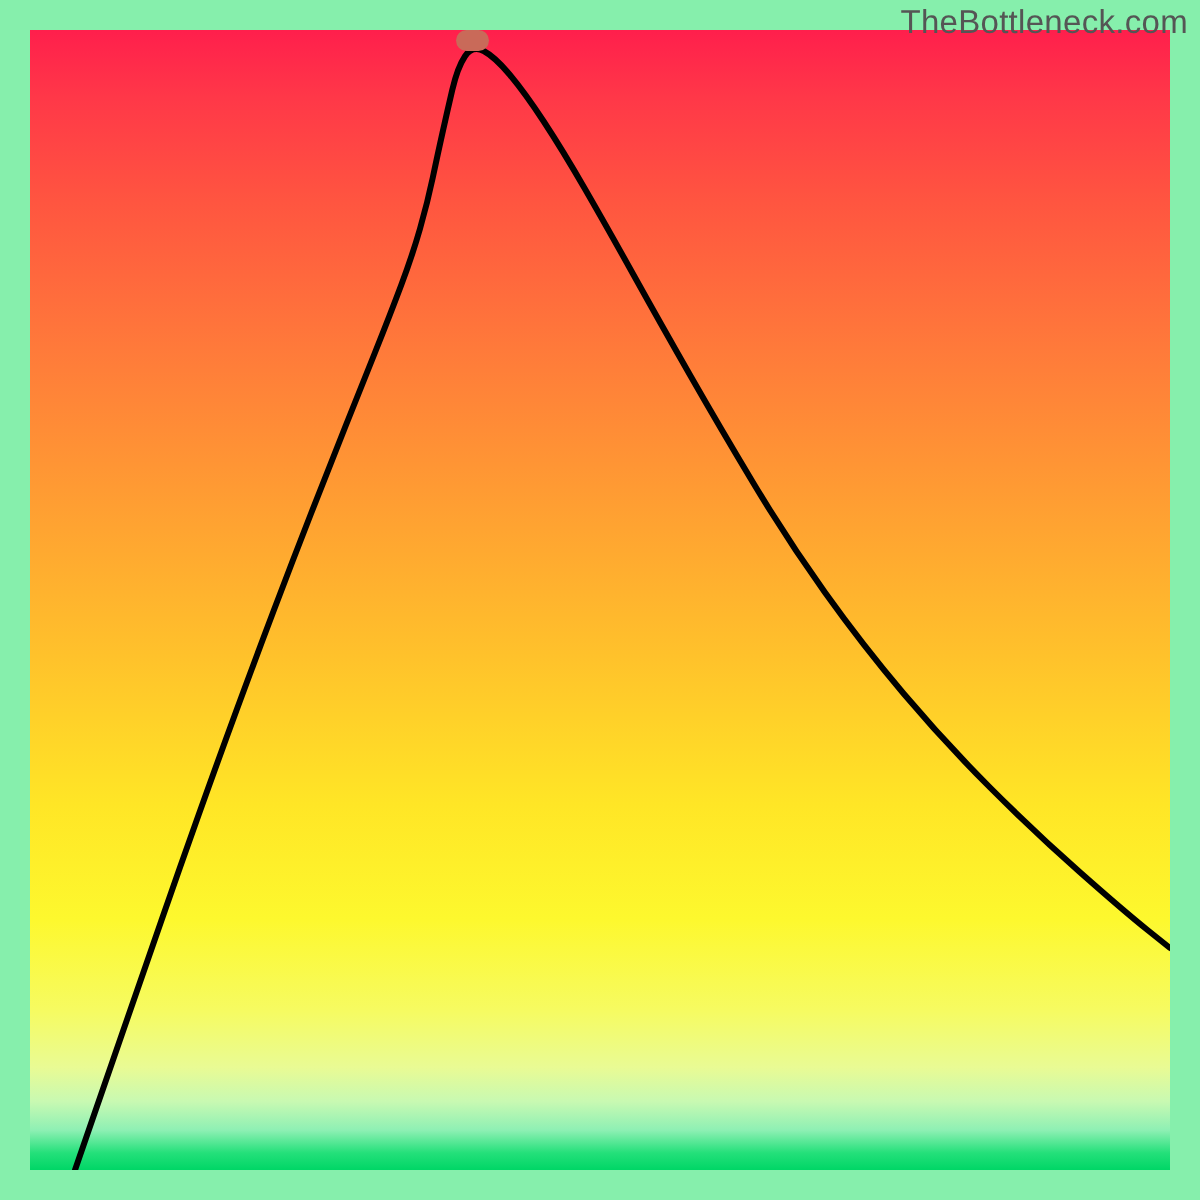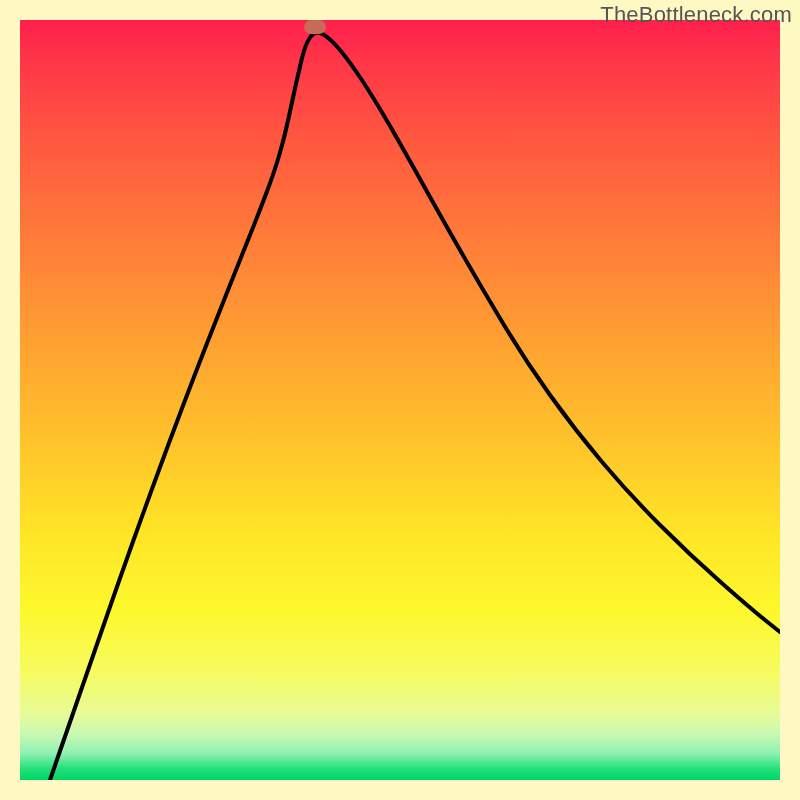--- a/index.html
+++ b/index.html
@@ -1,21 +1,21 @@
 <!DOCTYPE html>
 <html><head>
 <meta charset="utf-8">
 <style>
   * { margin: 0; padding: 0; box-sizing: border-box; }
   html, body { width: 800px; height: 800px; overflow: hidden; background: #000; }
   .frame {
     position: relative;
     width: 800px;
     height: 800px;
-    background: #fef9c3;
+    background: #86efac;
   }
   .watermark {
     position: absolute;
     top: 2px;
     right: 8px;
     color: #555;
     font-family: Arial, Helvetica, sans-serif;
     font-size: 22px;
     letter-spacing: 0.2px;
     z-index: 10;

